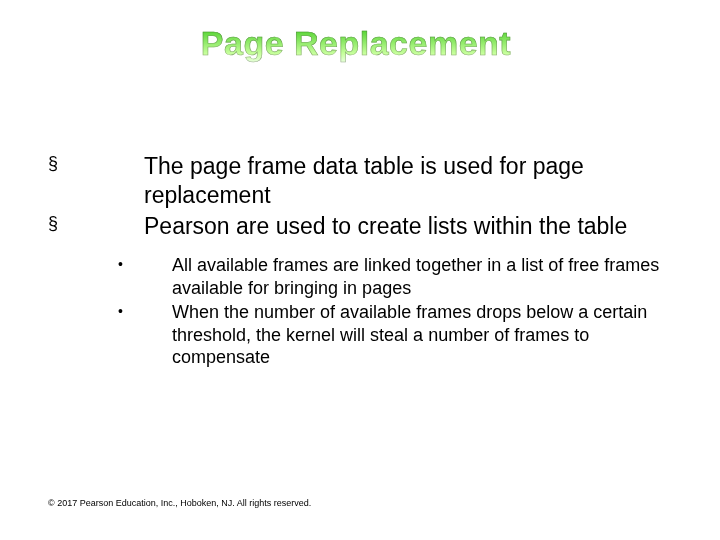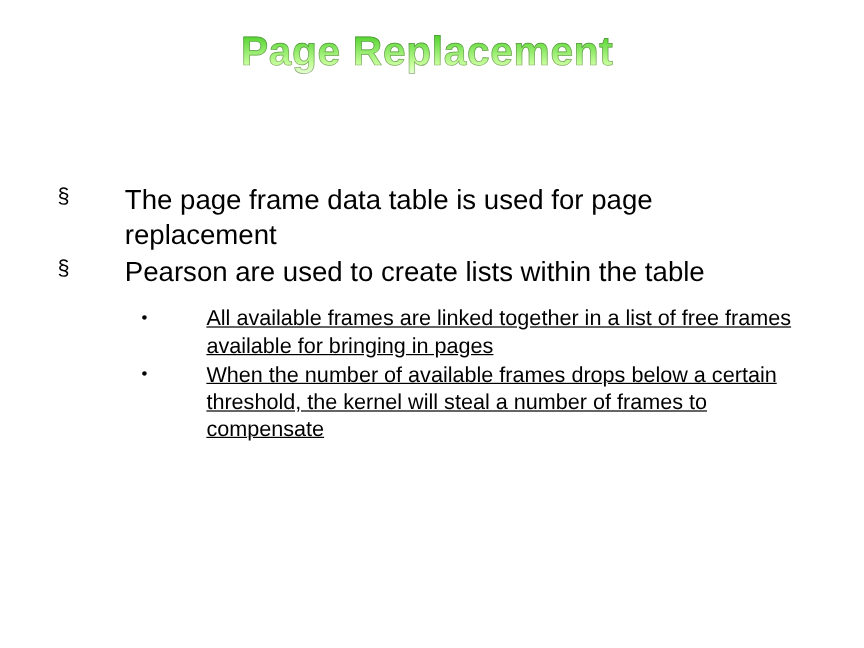--- a/index.html
+++ b/index.html
@@ -32,41 +32,41 @@
     line-height: 1.25;
     color: #000;
     margin-bottom: 2px;
   }
   .lvl1 > li > .bullet {
     width: 56px;
     flex: 0 0 56px;
     font-family: Arial, sans-serif;
     font-size: 18px;
   }
-  .lvl1 > li > .text { flex: 1; }
+  .lvl1 > li > .text { flex: 1; margin-left: 40px; }
   .lvl2 {
     list-style: none;
     margin-top: 14px;
     margin-left: 70px;
   }
   .lvl2 > li {
     display: flex;
     align-items: flex-start;
     font-size: 18px;
     line-height: 1.25;
     color: #000;
     margin-bottom: 2px;
   }
   .lvl2 > li > .bullet {
     width: 54px;
     flex: 0 0 54px;
     font-size: 14px;
     padding-top: 2px;
   }
-  .lvl2 > li > .text { flex: 1; text-decoration: underline; }
+  .lvl2 > li > .text { flex: 1; }
   .footer {
     position: absolute;
     bottom: 32px;
     left: 48px;
     font-size: 9px;
     color: #000;
   }
 </style>
 </head>
 <body>
@@ -90,13 +90,14 @@
         <span class="bullet">•</span>
         <span class="text">All available frames are linked together in a list of free frames available for bringing in pages</span>
       </li>
       <li>
         <span class="bullet">•</span>
         <span class="text">When the number of available frames drops below a certain threshold, the kernel will steal a number of frames to compensate</span>
       </li>
     </ul>
   </div>
 
+  <div class="footer">© 2017 Pearson Education, Inc., Hoboken, NJ. All rights reserved.</div>
 </div>
 
 </body></html>

